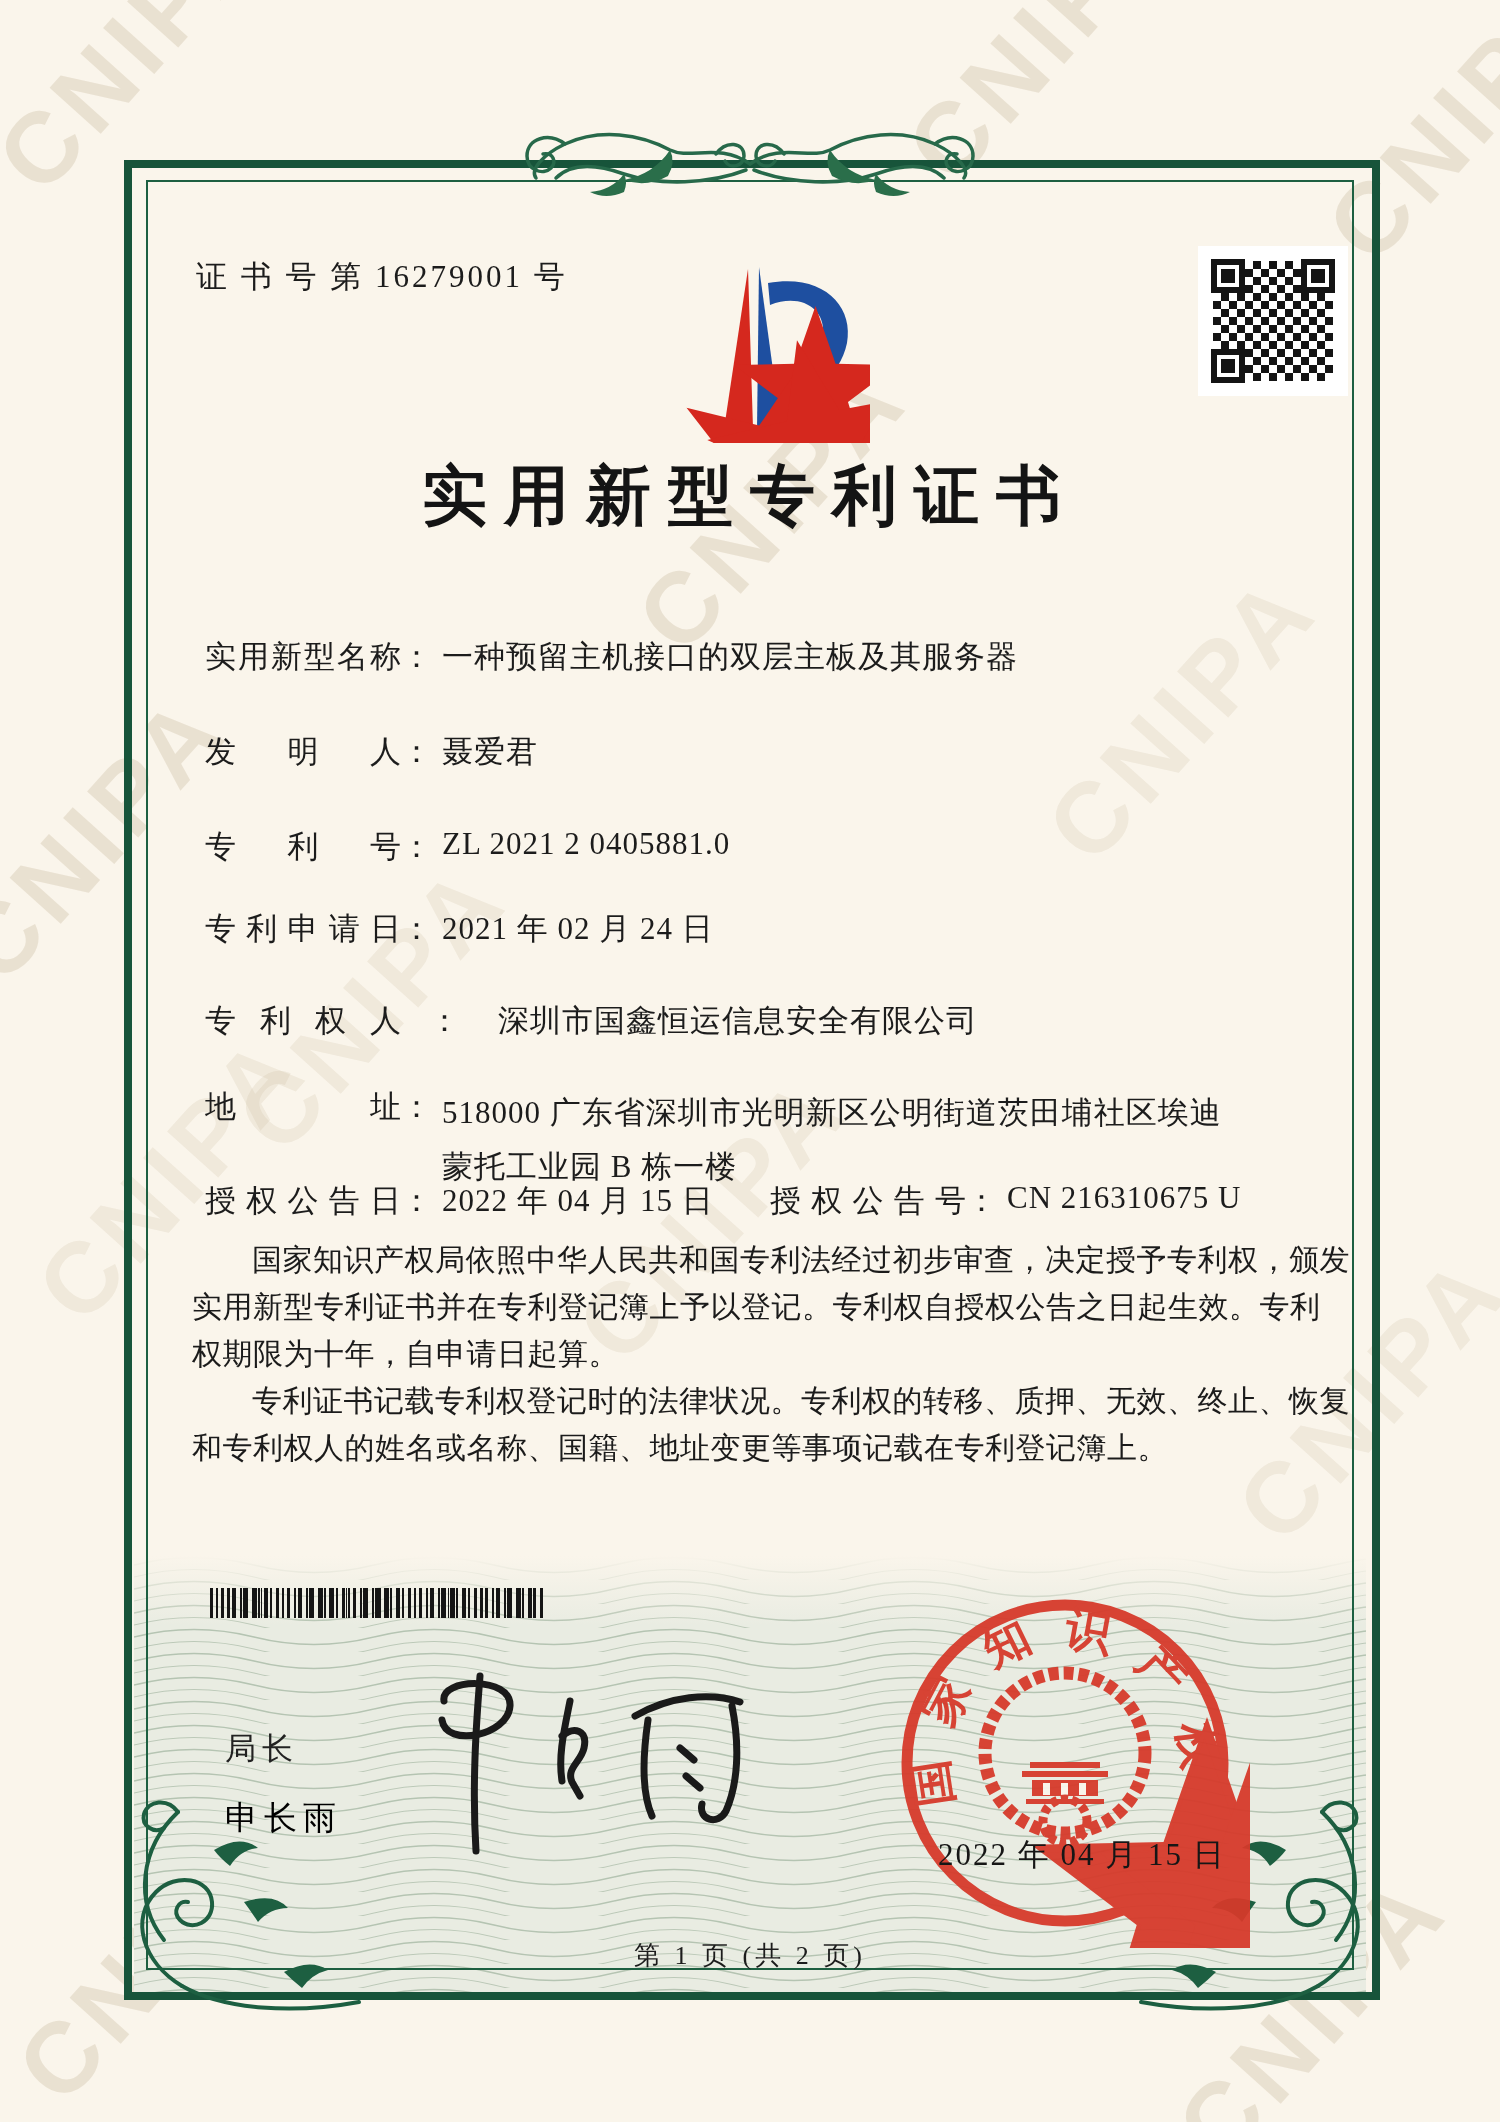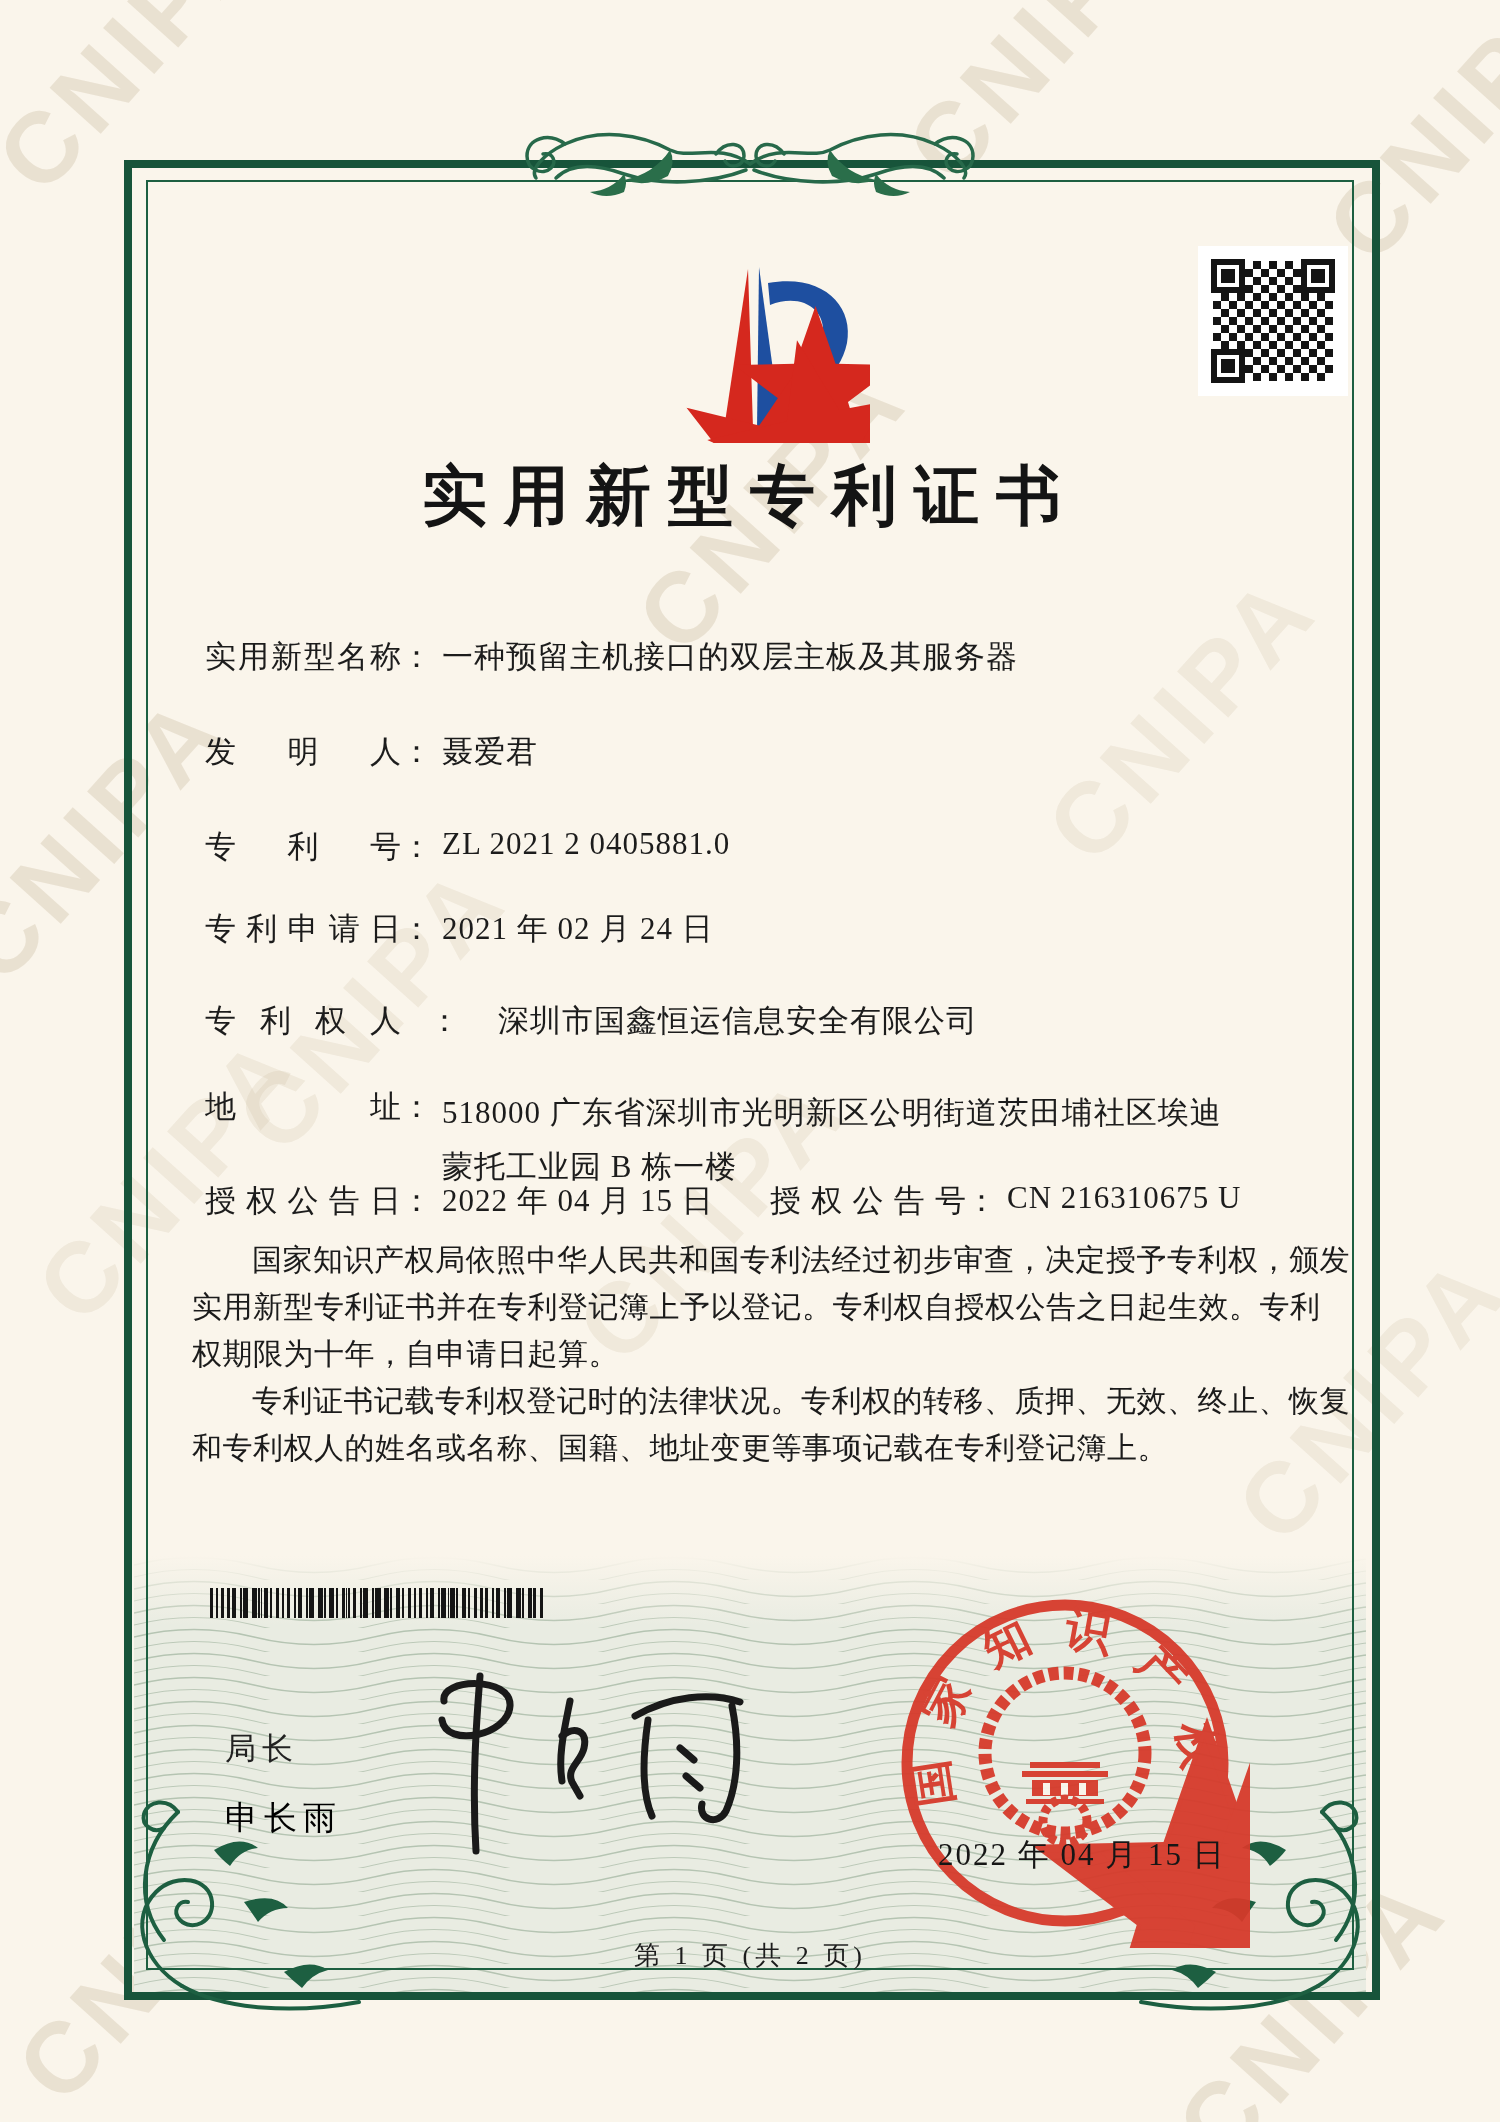--- a/index.html
+++ b/index.html
@@ -143,20 +143,21 @@
         <path d="M88,196 C48,172 36,128 62,102 C82,82 116,88 118,112 C120,132 98,142 86,130 C78,122 84,110 94,112"></path>
         <path d="M70,150 C40,112 46,58 84,22"></path>
         <path d="M84,22 c-10,-14 -30,-12 -34,2 c-3,12 10,20 20,14"></path>
         <path d="M120,60 q26,-16 44,-2 q-18,2 -28,18 q-10,-8 -16,-16 z" fill="#1d5f41" stroke="none"></path>
         <path d="M150,112 q30,-10 44,6 q-18,0 -30,14 q-8,-12 -14,-20 z" fill="#1d5f41" stroke="none"></path>
         <path d="M190,182 q26,-14 44,-2 q-16,4 -26,18 q-10,-8 -18,-16 z" fill="#1d5f41" stroke="none"></path>
       </g>
     </svg>
   </div>
 
+  <div class="certno">证 书 号 第 16279001 号</div>
 
   <div class="logo">
     <svg width="230" height="190" viewBox="0 0 230 190">
       <defs>
         <symbol id="st" viewBox="-10 -10 20 20" overflow="visible">
           <polygon points="0,-10 2.35,-3.24 9.51,-3.09 3.8,1.24 5.88,8.09 0,4 -5.88,8.09 -3.8,1.24 -9.51,-3.09 -2.35,-3.24" fill="#d5281e"></polygon>
         </symbol>
       </defs>
       <polygon points="108,16 84,176 113,176" fill="#d5281e"></polygon>
       <polygon points="119,14 117,176 141,176" fill="#1e4fa0"></polygon>

